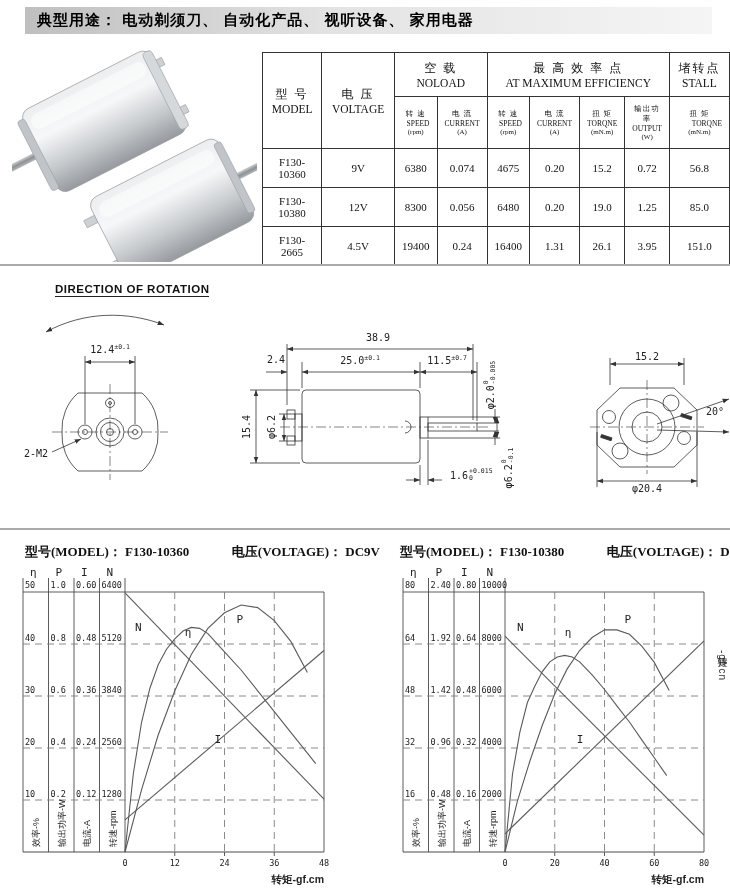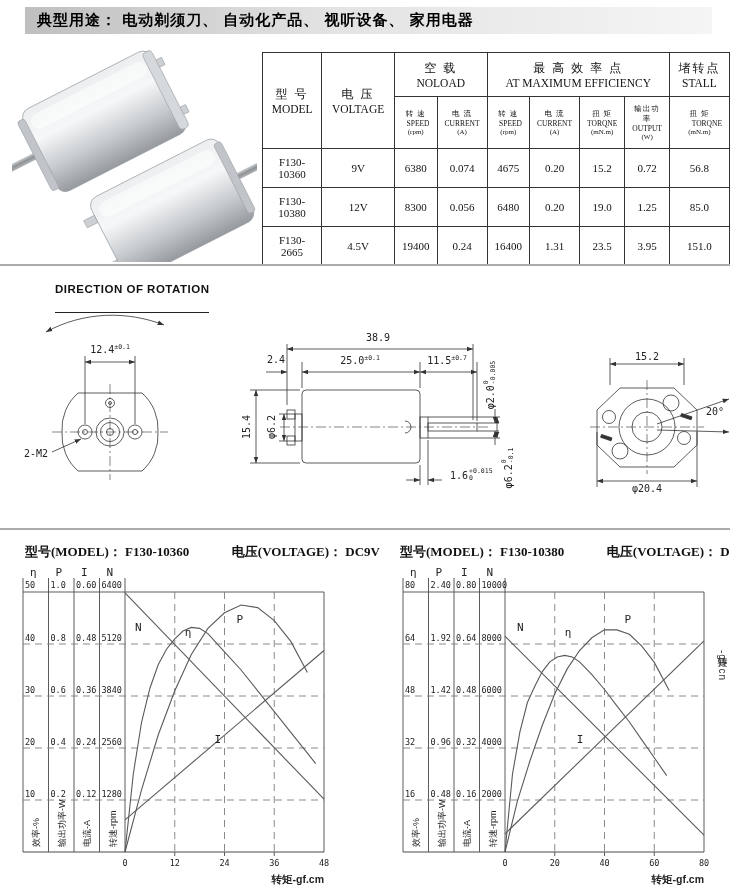--- a/index.html
+++ b/index.html
@@ -24,21 +24,21 @@
   .cell{font-size:11px;}
   
   .divider{left:0;width:730px;height:2px;background:#ababab;}
   
   .dim{font-family:"DejaVu Sans Mono",monospace;font-size:10px;white-space:nowrap;color:#222;}
   .dim sup{font-size:6.5px;}
   .ctr{transform:translateX(-50%);}
   .rot{transform:translate(-50%,-50%) rotate(-90deg);display:inline-flex;align-items:center;gap:1px;}
   .tol{display:inline-flex;flex-direction:column;font-size:6.5px;line-height:7px;text-align:left;}
   #rot-title{font-family:"Liberation Sans",sans-serif;font-weight:bold;font-size:11.5px;
-    letter-spacing:.5px;border-bottom:1.5px solid #222;padding-bottom:17px;}
+    letter-spacing:.5px;border-bottom:1.5px solid #222;padding-bottom:1px;}
   
   .chart-title{font-size:13px;font-weight:bold;white-space:nowrap;}
   .chart-title .gap{display:inline-block;width:36px;}
   svg text{fill:#222;}
   .t8{font:8.5px "DejaVu Sans Mono",monospace;}
   .t9{font:9px "Liberation Sans",sans-serif;}
   .t11{font:11px "DejaVu Sans Mono",monospace;}
   .tx{font:bold 10.5px "Liberation Sans",sans-serif;}
   #watermark{right:1px;top:648px;writing-mode:vertical-rl;font-family:"Liberation Sans",sans-serif;
     font-size:10px;color:#333;letter-spacing:1px;}
@@ -180,21 +180,21 @@
         <td class="cell">1.25</td>
         <td class="cell">85.0</td>
       </tr>
       <tr style="height:38px">
         <td class="cell">F130-2665</td>
         <td class="cell">4.5V</td>
         <td class="cell">19400</td>
         <td class="cell">0.24</td>
         <td class="cell">16400</td>
         <td class="cell">1.31</td>
-        <td class="cell">23.5</td>
+        <td class="cell">26.1</td>
         <td class="cell">3.95</td>
         <td class="cell">151.0</td>
       </tr>
     </tbody>
       </table>
   </div>
 
   <div class="abs divider" style="top:264px"></div>
 
   <svg class="abs" style="left:0;top:276px" width="730" height="254" viewBox="0 276 730 254" stroke="#333" stroke-width="0.8" fill="none">

